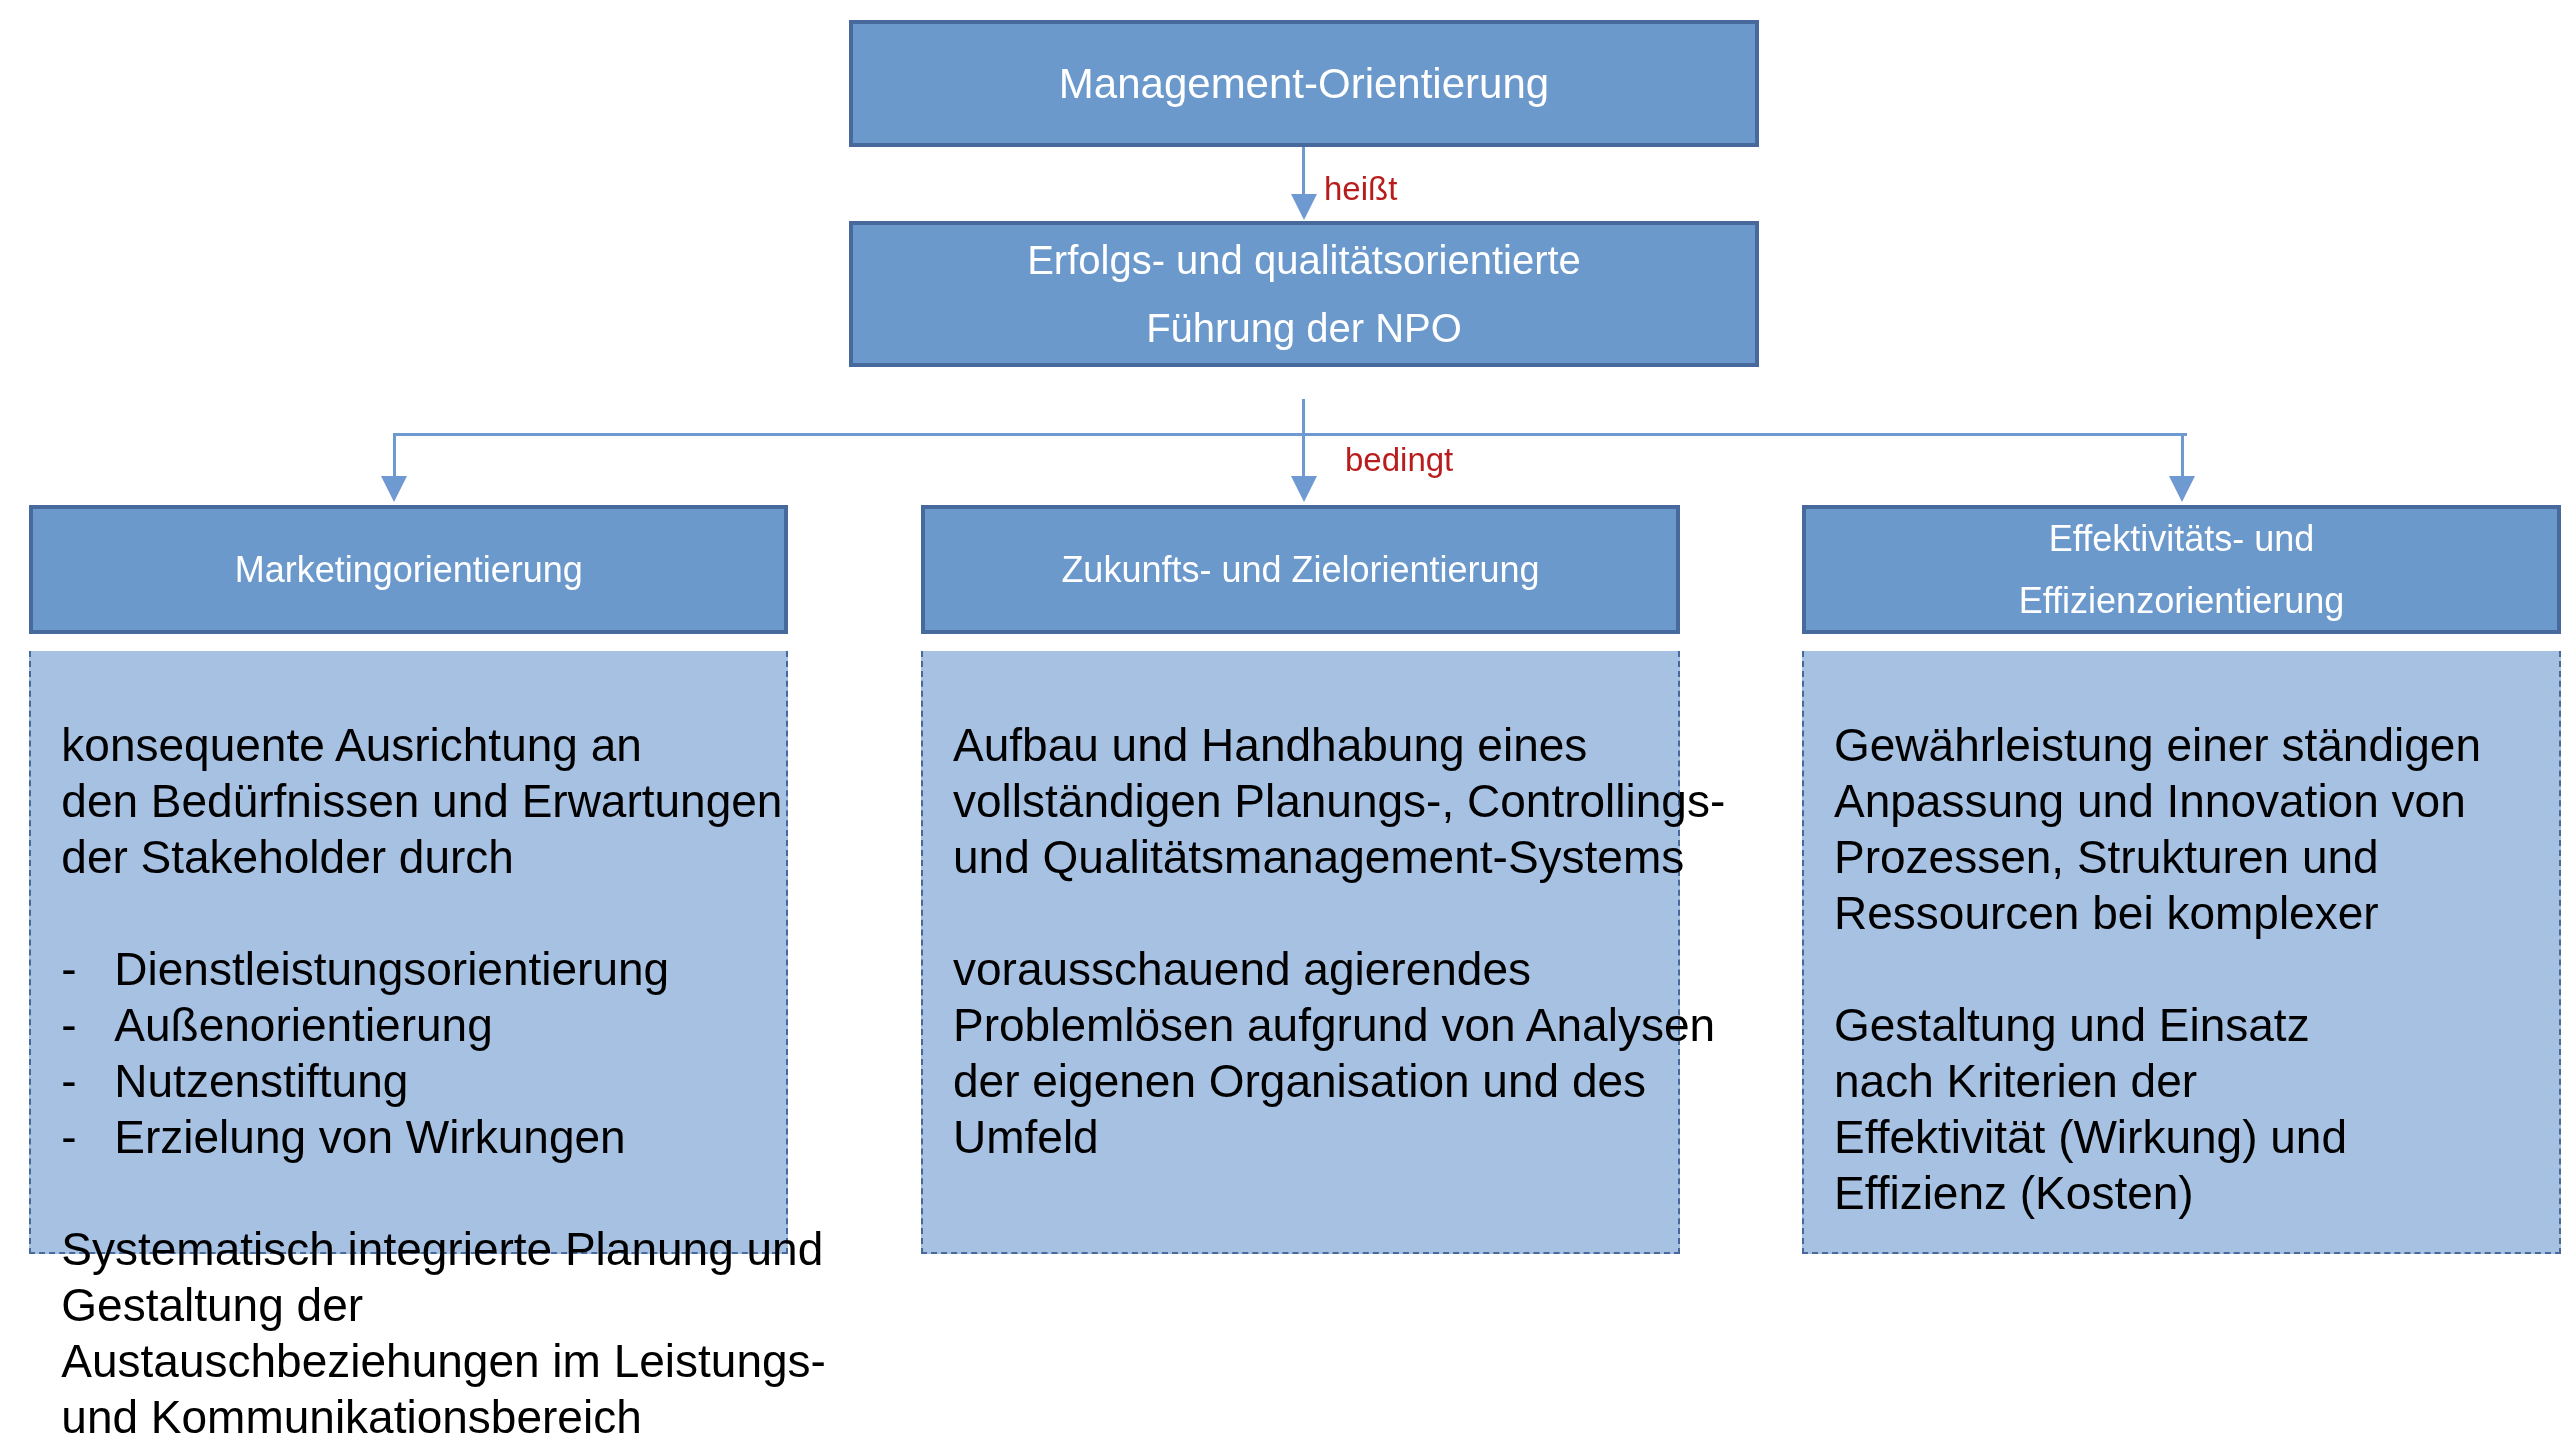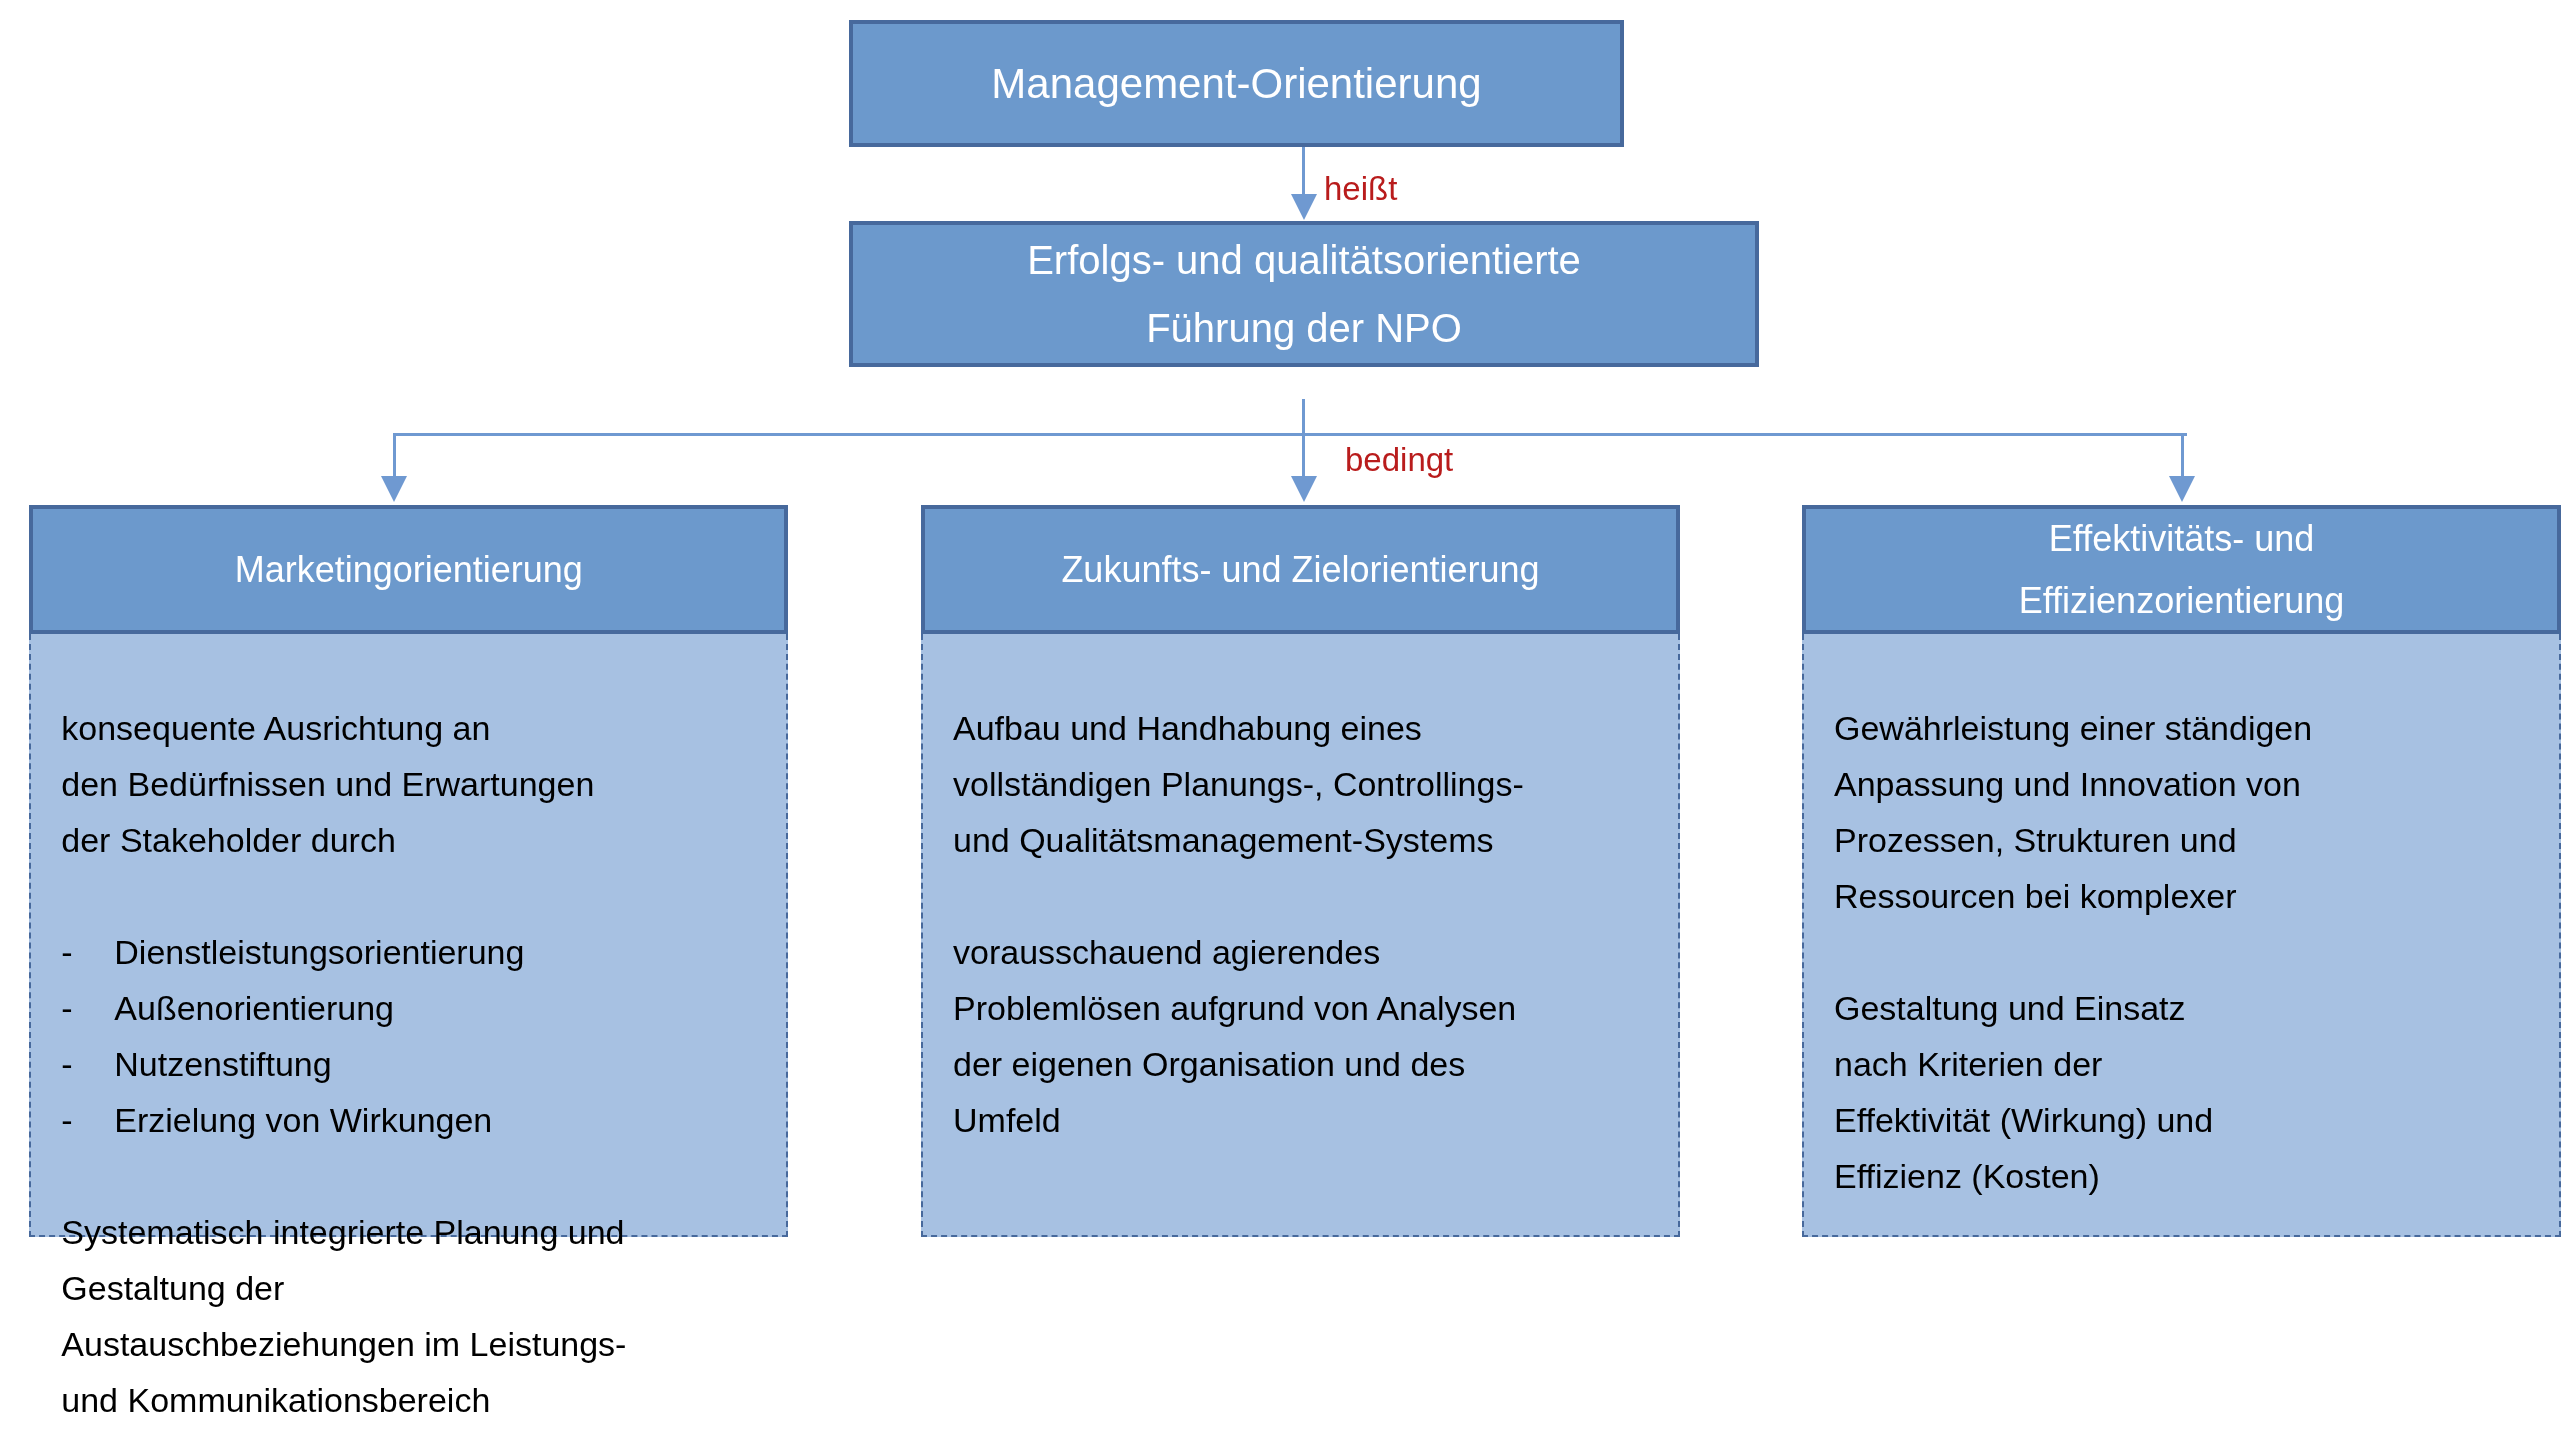--- a/index.html
+++ b/index.html
@@ -21,21 +21,21 @@
     background: var(--header-fill);
     border: 4.3px solid var(--header-border);
     color: var(--header-text);
     display: flex;
     flex-direction: column;
     align-items: center;
     justify-content: center;
     text-align: center;
   }
   #top-box {
-    left: 849px; top: 20px; width: 775px; height: 127px;
+    left: 849px; top: 20px; width: 910px; height: 127px;
     font-size: 42px;
   }
   #second-box {
     left: 849px; top: 221px; width: 910px; height: 146px;
     font-size: 40px; line-height: 68px;
   }
   .line-v, .line-h {
     position: absolute;
     background: var(--connector);
   }
@@ -74,23 +74,24 @@
     font-size: 36px;
     line-height: 62px;
   }
   .col-body {
     box-sizing: border-box;
     height: 603px;
     background: var(--body-fill);
     border: 2.9px dashed var(--body-border);
     border-top: none;
     padding: 66px 14.3px 0 30px;
-    font-size: 34px;
+    font-size: 46px;
     line-height: 56px;
     color: var(--body-text);
+    margin-top: 17px;
   }
   .block { margin: 0 0 56px 0; }
   .block:last-child { margin-bottom: 0; }
   .line { white-space: nowrap; }
   .bullet-row { display: flex; }
   .bullet-row .dash { width: 53px; flex: 0 0 auto; }
 </style>
 </head>
 <body>
 

